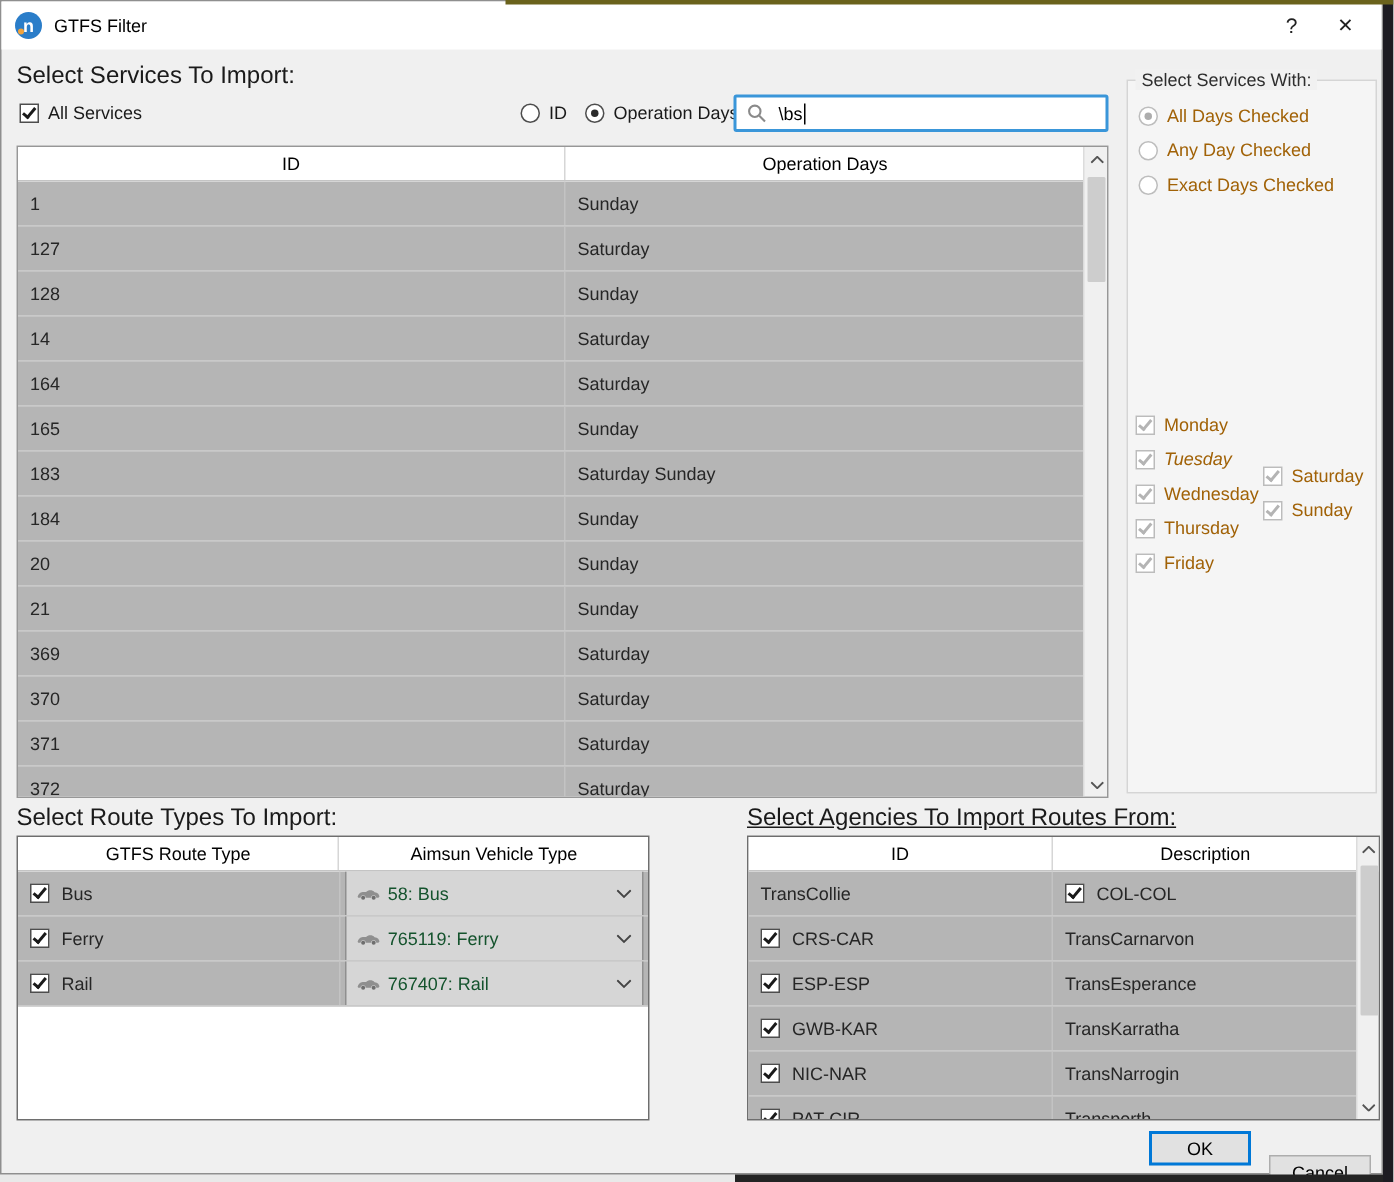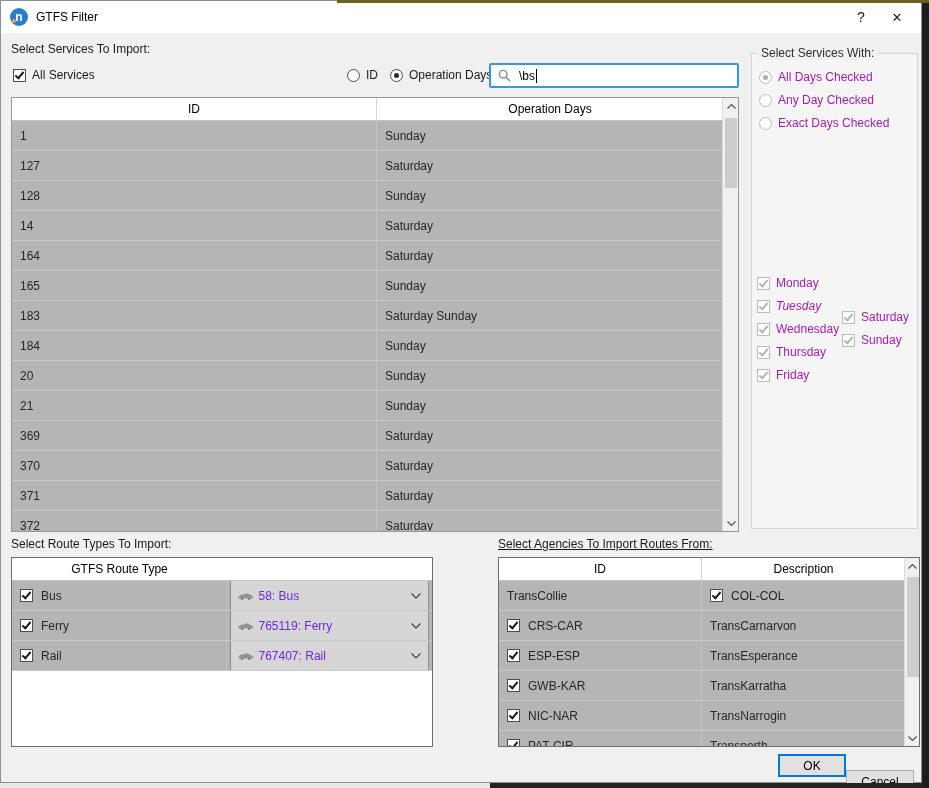--- a/index.html
+++ b/index.html
@@ -15,33 +15,33 @@
 
   
   .titlebar { position:absolute; left:0; top:0; width:100%; height:32px; background:#ffffff; display:flex; align-items:center; }
   .app-icon { width:18px; height:18px; border-radius:50%; background:#2a7dc9; margin-left:9px; position:relative; color:#fff; font-size:12px; font-weight:bold; display:flex; align-items:center; justify-content:center; }
   .app-icon::after { content:""; position:absolute; left:2px; bottom:3px; width:4px; height:4px; border-radius:50%; background:#f2a33c; }
   .title-text { margin-left:8px; font-size:12px; color:#000; }
   .win-btn { position:absolute; top:0; width:40px; height:32px; display:flex; align-items:center; justify-content:center; font-size:14px; color:#222; cursor:default; }
   .win-help { right:40px; }
   .win-close { right:4px; font-size:13px; }
 
-  .label { position:absolute; font-size:12px; color:#1a1a1a; }
+  .label { position:absolute; font-size:16px; color:#1a1a1a; }
 
   
   .cb { width:13px; height:13px; background:#fff; border:1px solid #4d4d4d; display:inline-block; position:relative; flex:0 0 13px; }
   .cb .tick { position:absolute; left:3px; top:0px; width:5px; height:9px; border-right:2px solid #1a1a1a; border-bottom:2px solid #1a1a1a; transform:rotate(40deg); }
   .cb.disabled { border-color:#bcbcbc; }
   .cb.disabled .tick { border-color:#b4b4b4; }
   .radio { width:13px; height:13px; border-radius:50%; background:#fff; border:1px solid #4d4d4d; display:inline-block; position:relative; flex:0 0 13px; }
   .radio.sel::after { content:""; position:absolute; left:3px; top:3px; width:5px; height:5px; border-radius:50%; background:#2b2b2b; }
   .radio.disabled { border-color:#bdbdbd; }
   .radio.disabled.sel::after { background:#adadad; }
   .ctl-row { position:absolute; display:flex; align-items:center; gap:6px; font-size:12px; color:#1a1a1a; }
-  .ctl-row.disabled { color:#a21caf; }
+  .ctl-row.disabled { color:#a16207; }
 
   
   .search-box { position:absolute; left:488px; top:62px; width:250px; height:25px; background:#fff; border:2px solid #3a96d9; border-radius:2px; display:flex; align-items:center; }
   .search-box svg { margin-left:7px; }
   .search-text { margin-left:8px; font-size:12px; color:#000; }
   .caret { width:1px; height:14px; background:#000; margin-left:1px; }
 
   
   .tbl { position:absolute; background:#fff; border:1px solid #979797; overflow:hidden; }
   .tbl-head { display:flex; background:#fff; border-bottom:1px solid #c4c4c4; }
@@ -68,33 +68,33 @@
   .groupbox { position:absolute; left:750px; top:52px; width:167px; height:476px; border:1px solid #d5d5d5; background:#f5f5f5; }
   .groupbox-label { position:absolute; left:756px; top:45px; background:#f1f1f1; padding:0 4px; font-size:12px; color:#2e2e2e; }
 
   
   .rt-tbl { left:10px; top:556px; width:422px; height:190px; border-color:#6e6e6e; }
   .rt-tbl .tbl-head { height:23px; }
   .rt-c1 { width:215px; } .rt-c2 { width:206px; }
   .rt-rows { height:166px; }
   .rt-tbl .tcell { padding-left:0; }
   .rt-tbl .tcell.type { padding-left:8px; }
-  .combo { flex:1; height:38px; margin:2px 3px; background:#d6d6d6; border:1px solid #8f8f8f; border-radius:1px; display:flex; align-items:center; font-size:12px; color:#6d28d9; }
+  .combo { flex:1; height:38px; margin:2px 3px; background:#d6d6d6; border:1px solid #8f8f8f; border-radius:1px; display:flex; align-items:center; font-size:12px; color:#14532d; }
   .combo svg.car { margin:0 5px 0 6px; flex:0 0 auto; }
   .combo .chev { margin-left:auto; margin-right:7px; }
 
   
   .ag-tbl { left:497px; top:556px; width:422px; height:190px; border-color:#6e6e6e; }
   .ag-tbl .tbl-head { height:23px; }
   .ag-c1 { width:203px; } .ag-c2 { width:203px; }
   .ag-rows { height:166px; width:406px; }
 
   
   .btn { position:absolute; top:753px; width:68px; height:23px; background:#e1e1e1; border:1px solid #adadad; font-size:12px; color:#000; display:flex; align-items:center; justify-content:center; }
-  .btn.default { border:2px solid #0078d7;margin-left:12px; }
+  .btn.default { border:2px solid #0078d7; }
   .btn-ok { left:765px; } .btn-cancel { left:845px;margin-top:16px; }
 </style>
 </head>
 <body>
 
 <div class="bg-top"></div>
 <div class="bg-right"></div>
 <div class="bg-bottom"></div>
 
 <div class="dialog">
@@ -281,20 +281,21 @@
     <span class="cb disabled">
         <span class="tick"></span>
       </span>
     <span>Sunday</span>
   </div>
 
   <div class="label" style="left:10px; top:536px;text-align:center;">Select Route Types To Import:</div>
   <div class="tbl rt-tbl">
     <div class="tbl-head">
       <div class="hcell rt-c1">GTFS Route Type</div>
+      <div class="hcell rt-c2">Aimsun Vehicle Type</div>
     </div>
     <div class="rows rt-rows">
 
         <div class="trow">
           <div class="tcell type rt-c1">
             <span class="cb">
               <span class="tick"></span>
             </span>
             <span>Bus</span>
           </div>

